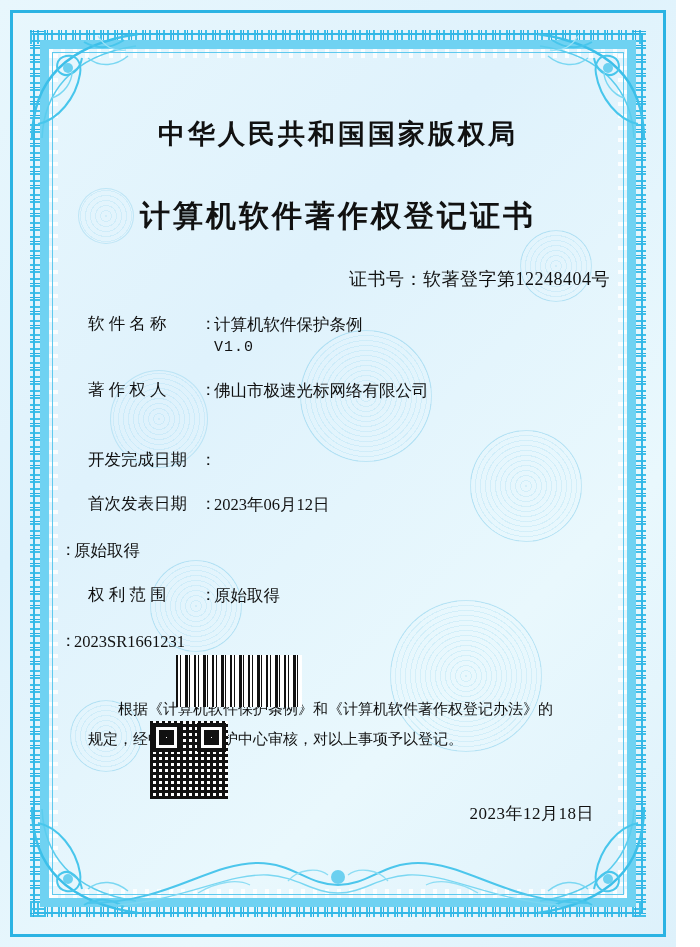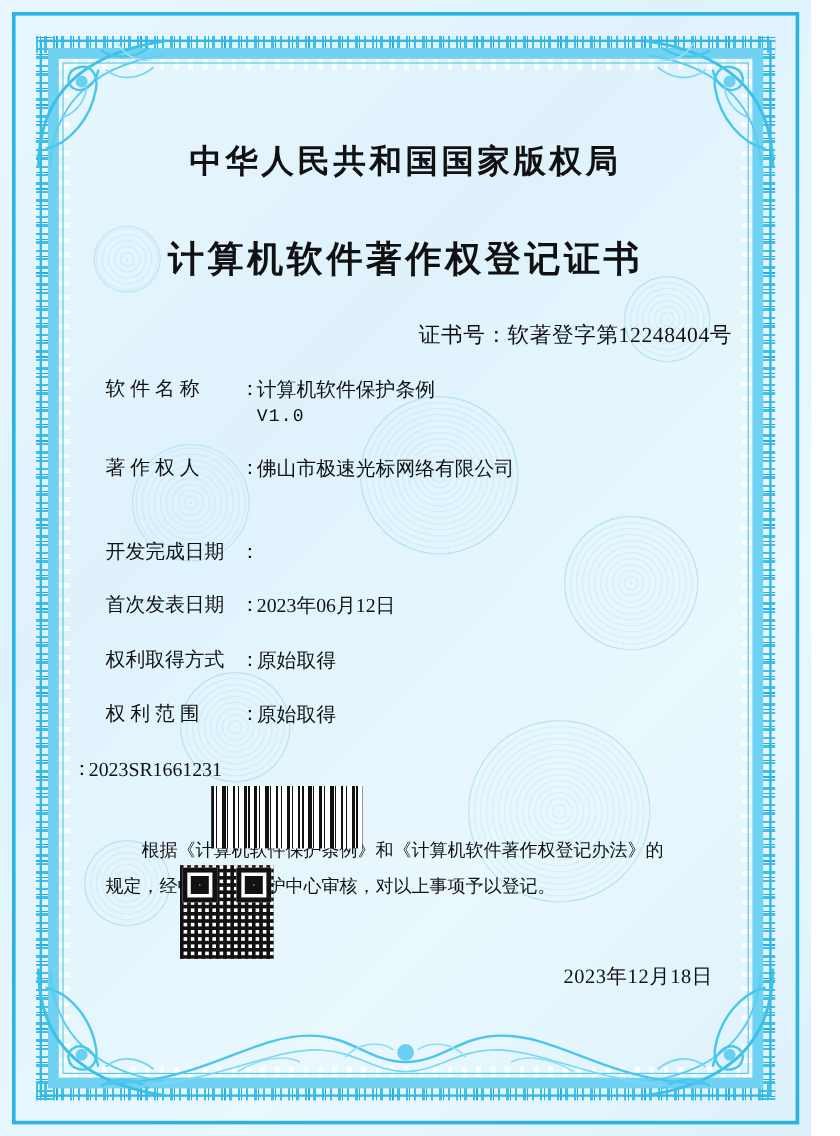--- a/index.html
+++ b/index.html
@@ -348,21 +348,20 @@
       <span class="colon">：</span>
     </div>
 
     <div class="field">
       <span class="label">首次发表日期</span>
       <span class="colon">：</span>
       <span class="value">2023年06月12日</span>
     </div>
 
     <div class="field">
-      <span class="label">权利取得方式</span>
       <span class="colon">：</span>
       <span class="value">原始取得</span>
     </div>
 
     <div class="field">
       <span class="label">权 利 范 围</span>
       <span class="colon">：</span>
       <span class="value">原始取得</span>
     </div>
 

